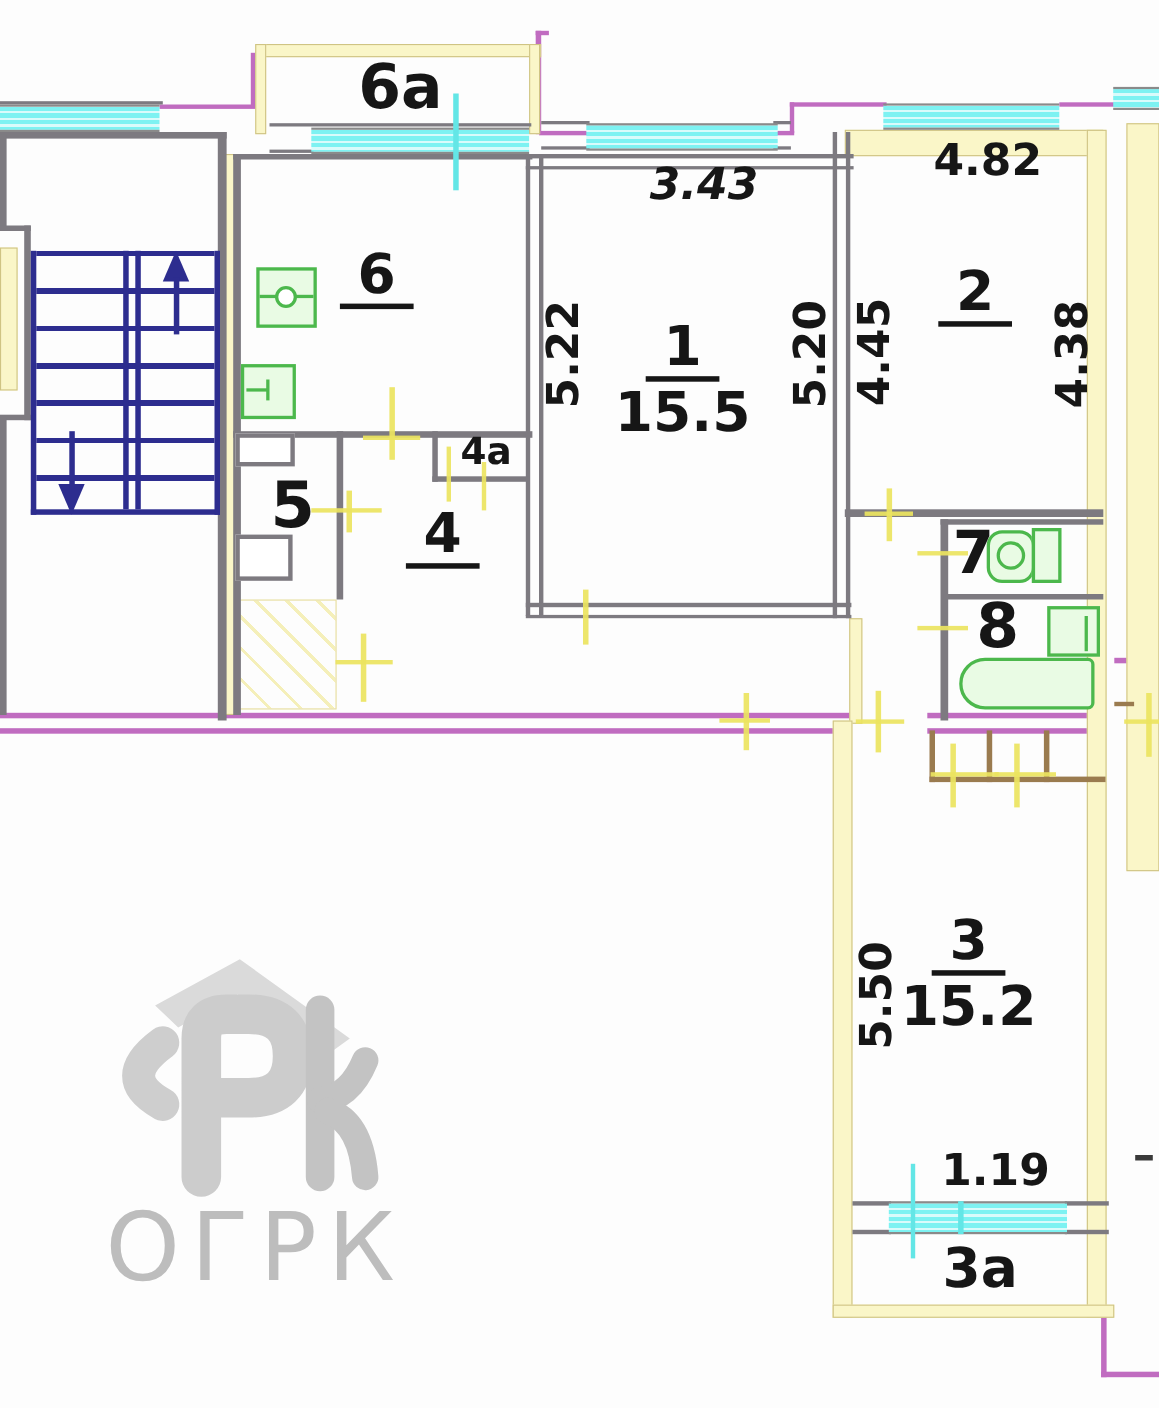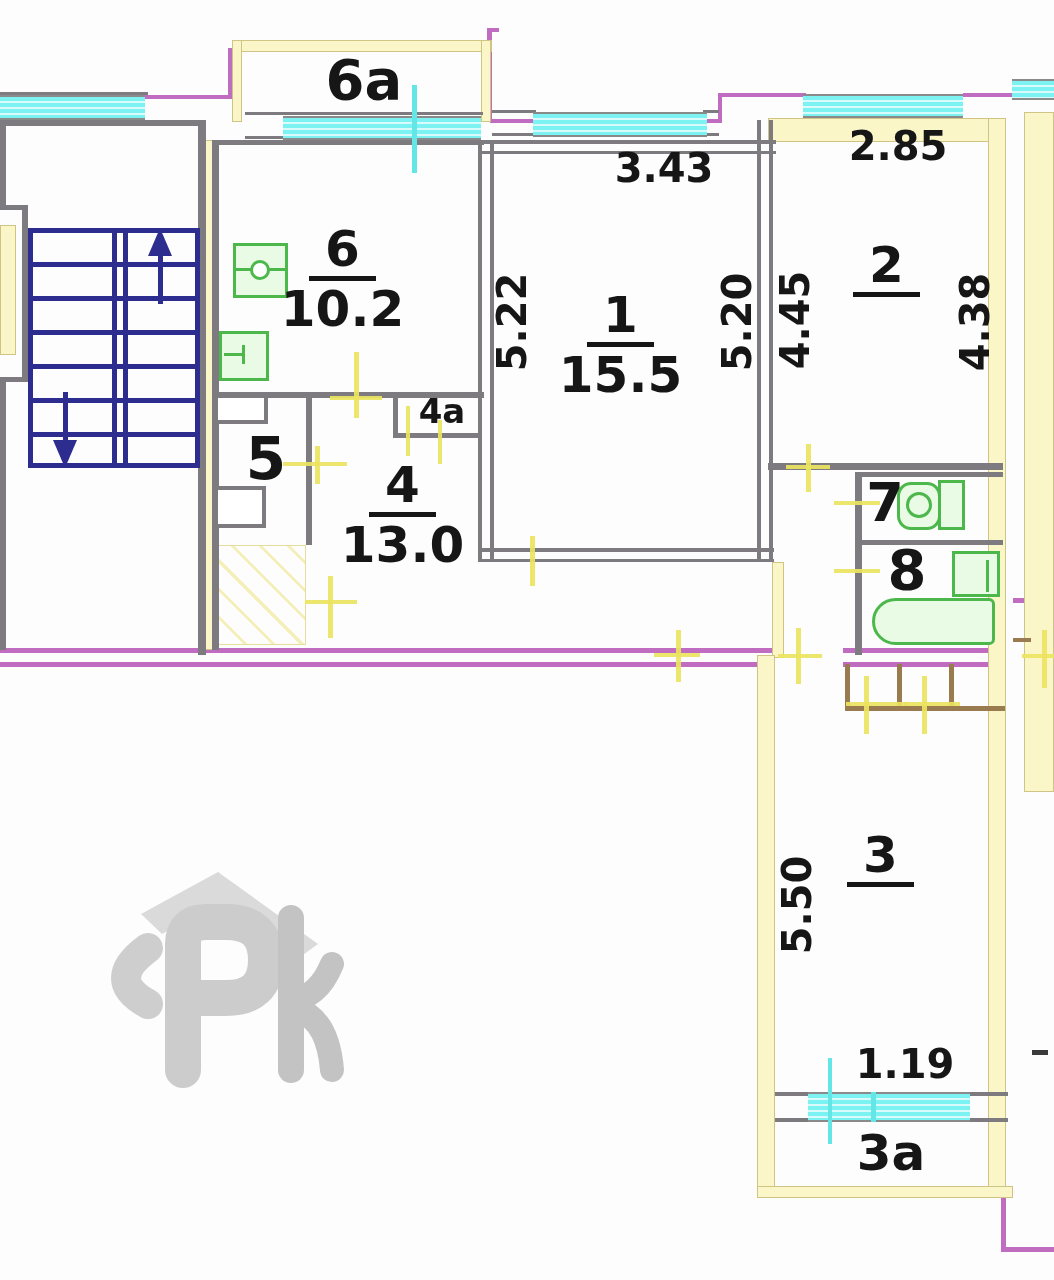--- a/index.html
+++ b/index.html
@@ -48,20 +48,21 @@
 <div id="canvas">
 
   <svg class="abs" style="left:86px;top:852px;" width="260" height="240" viewBox="0 0 260 240">
     <path d="M55 62 L132 20 L232 92 L210 108 L130 52 L76 82 Z" fill="#dadada"></path>
     <path d="M62 96 Q18 128 62 152" fill="none" stroke="#cecece" stroke-width="30" stroke-linecap="round"></path>
     <path d="M97 218 L97 92 Q97 70 120 70 L140 70 Q180 70 180 108 Q180 146 140 146 L114 146" fill="none" stroke="#cccccc" stroke-width="36" stroke-linecap="round" stroke-linejoin="round"></path>
     <path d="M205 66 L205 218" fill="none" stroke="#c3c3c3" stroke-width="26" stroke-linecap="round"></path>
     <path d="M205 148 Q232 146 246 112" fill="none" stroke="#c3c3c3" stroke-width="24" stroke-linecap="round"></path>
     <path d="M212 158 Q242 168 246 218" fill="none" stroke="#c3c3c3" stroke-width="24" stroke-linecap="round"></path>
   </svg>
+  <div id="wm-text">ОГРК</div>
 
   <div class="m" style="left:145px;top:95px;width:88px;height:4px;"></div>
   <div class="m" style="left:228px;top:48px;width:4px;height:50px;"></div>
   <div class="m" style="left:487px;top:28px;width:12px;height:4px;"></div>
   <div class="m" style="left:487px;top:28px;width:5px;height:94px;"></div>
   <div class="m" style="left:490px;top:119px;width:232px;height:4px;"></div>
   <div class="m" style="left:718px;top:93px;width:4px;height:28px;"></div>
   <div class="m" style="left:718px;top:93px;width:88px;height:4px;"></div>
   <div class="m" style="left:963px;top:93px;width:91px;height:4px;"></div>
   <div class="m" style="left:0px;top:648px;width:779px;height:5px;"></div>
@@ -185,49 +186,48 @@
   <div class="dm" style="left:1022px;top:654px;width:32px;height:4px;"></div>
   <div class="dm" style="left:406px;top:406px;width:4px;height:50px;"></div>
   <div class="dm" style="left:438px;top:420px;width:4px;height:44px;"></div>
 
   <div class="dash" style="left:1032px;top:1050px;width:16px;height:5px;"></div>
 
   <div class="slbl" style="left:318px;top:52px;width:92px;font-size:56px;">6а</div>
 
   <div class="rlbl" style="left:270px;top:222px;width:145px;">
     <span class="num">6</span>
-    <span class="area">10.2</span>
   </div>
 
   <div class="rlbl" style="left:548px;top:288px;width:145px;">
     <span class="num">1</span>
     <span class="area">15.5</span>
   </div>
 
   <div class="rlbl" style="left:814px;top:238px;width:145px;">
     <span class="num">2</span>
   </div>
 
   <div class="rlbl" style="left:330px;top:458px;width:145px;">
     <span class="num">4</span>
-    <span class="area">13.0</span>
   </div>
 
   <div class="rlbl" style="left:808px;top:828px;width:145px;">
     <span class="num">3</span>
+    <span class="area">15.2</span>
   </div>
 
   <div class="slbl" style="left:236px;top:430px;width:60px;font-size:58px;">5</div>
   <div class="slbl" style="left:410px;top:394px;width:64px;font-size:34px;">4а</div>
   <div class="slbl" style="left:864px;top:476px;width:42px;font-size:54px;">7</div>
   <div class="slbl" style="left:886px;top:542px;width:42px;font-size:56px;">8</div>
   <div class="slbl" style="left:848px;top:1128px;width:86px;font-size:50px;">3а</div>
 
-  <div class="dimh" style="left:604px;top:148px;width:120px;">3.43</div>
-  <div class="dimh" style="left:838px;top:126px;width:120px;">2.85</div>
+  <div class="dimh" style="left:580px;top:148px;width:120px;font-style:italic;">3.43</div>
+  <div class="dimh" style="left:838px;top:126px;width:120px;">4.82</div>
   <div class="dimh" style="left:845px;top:1044px;width:120px;">1.19</div>
 
   <div class="vdim" style="left:452px;top:262px;width:120px;height:120px;">
       <span>5.22</span>
     </div>
   <div class="vdim" style="left:677px;top:262px;width:120px;height:120px;">
       <span>5.20</span>
     </div>
   <div class="vdim" style="left:735px;top:260px;width:120px;height:120px;">
       <span>4.45</span>

